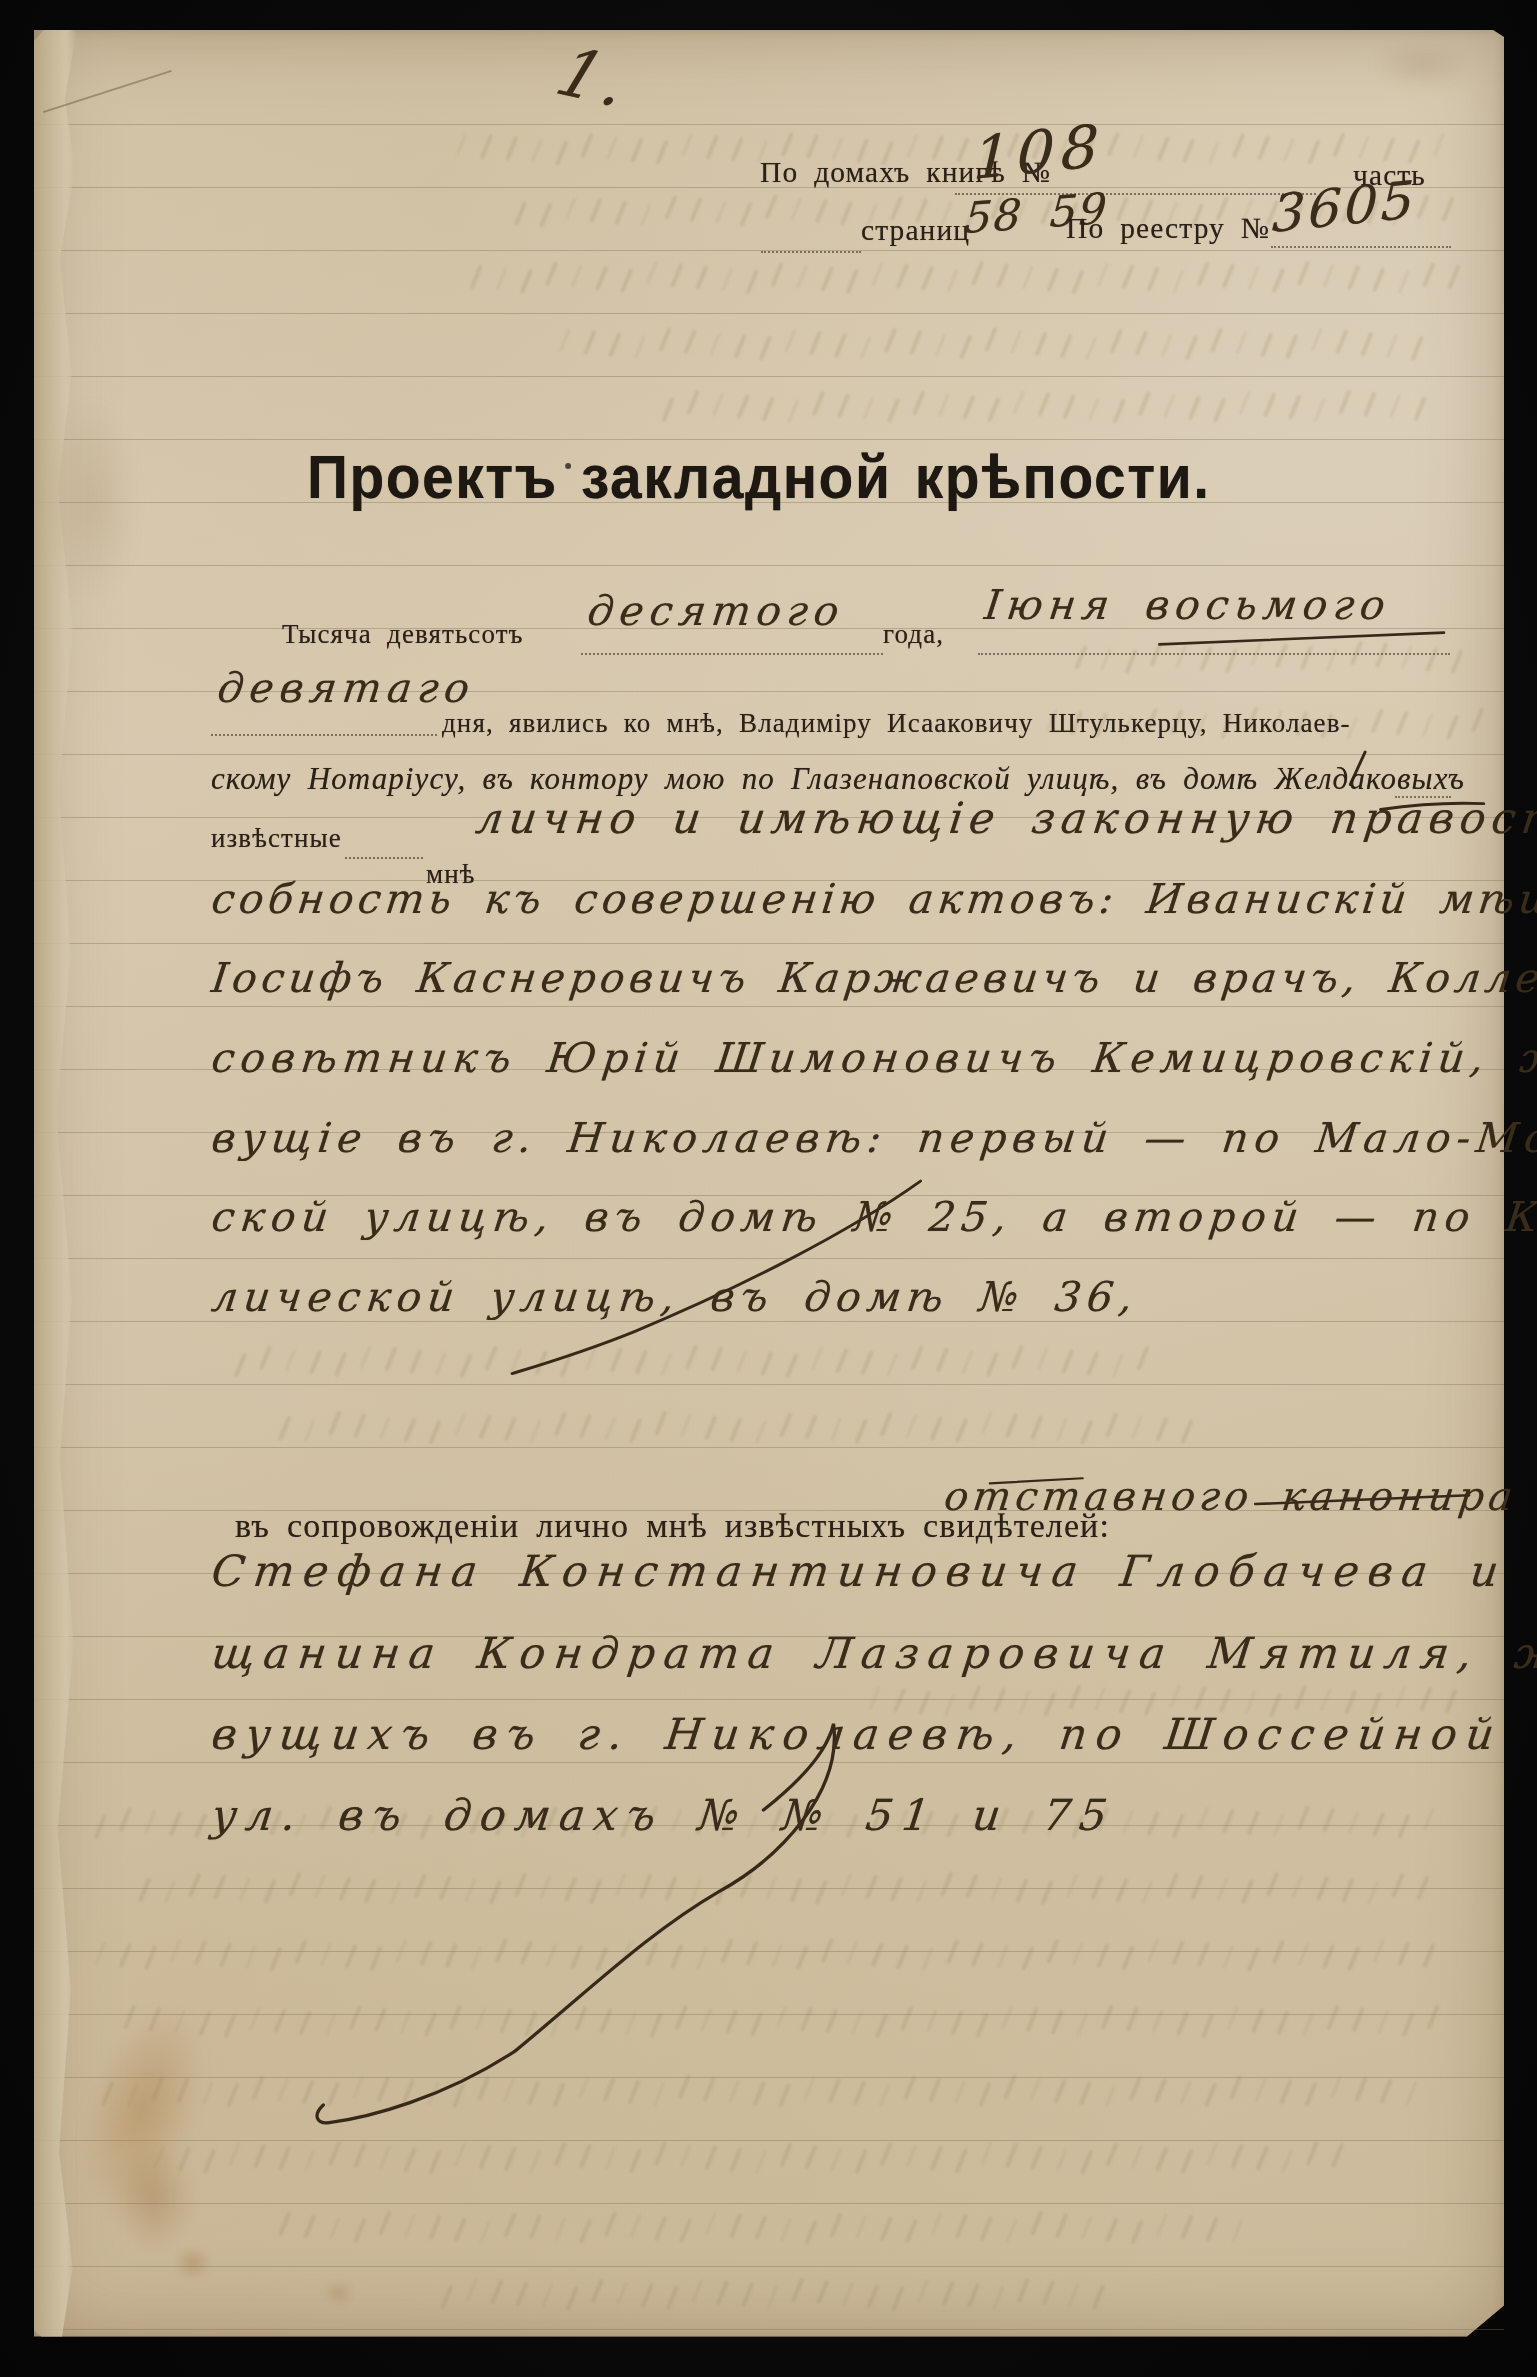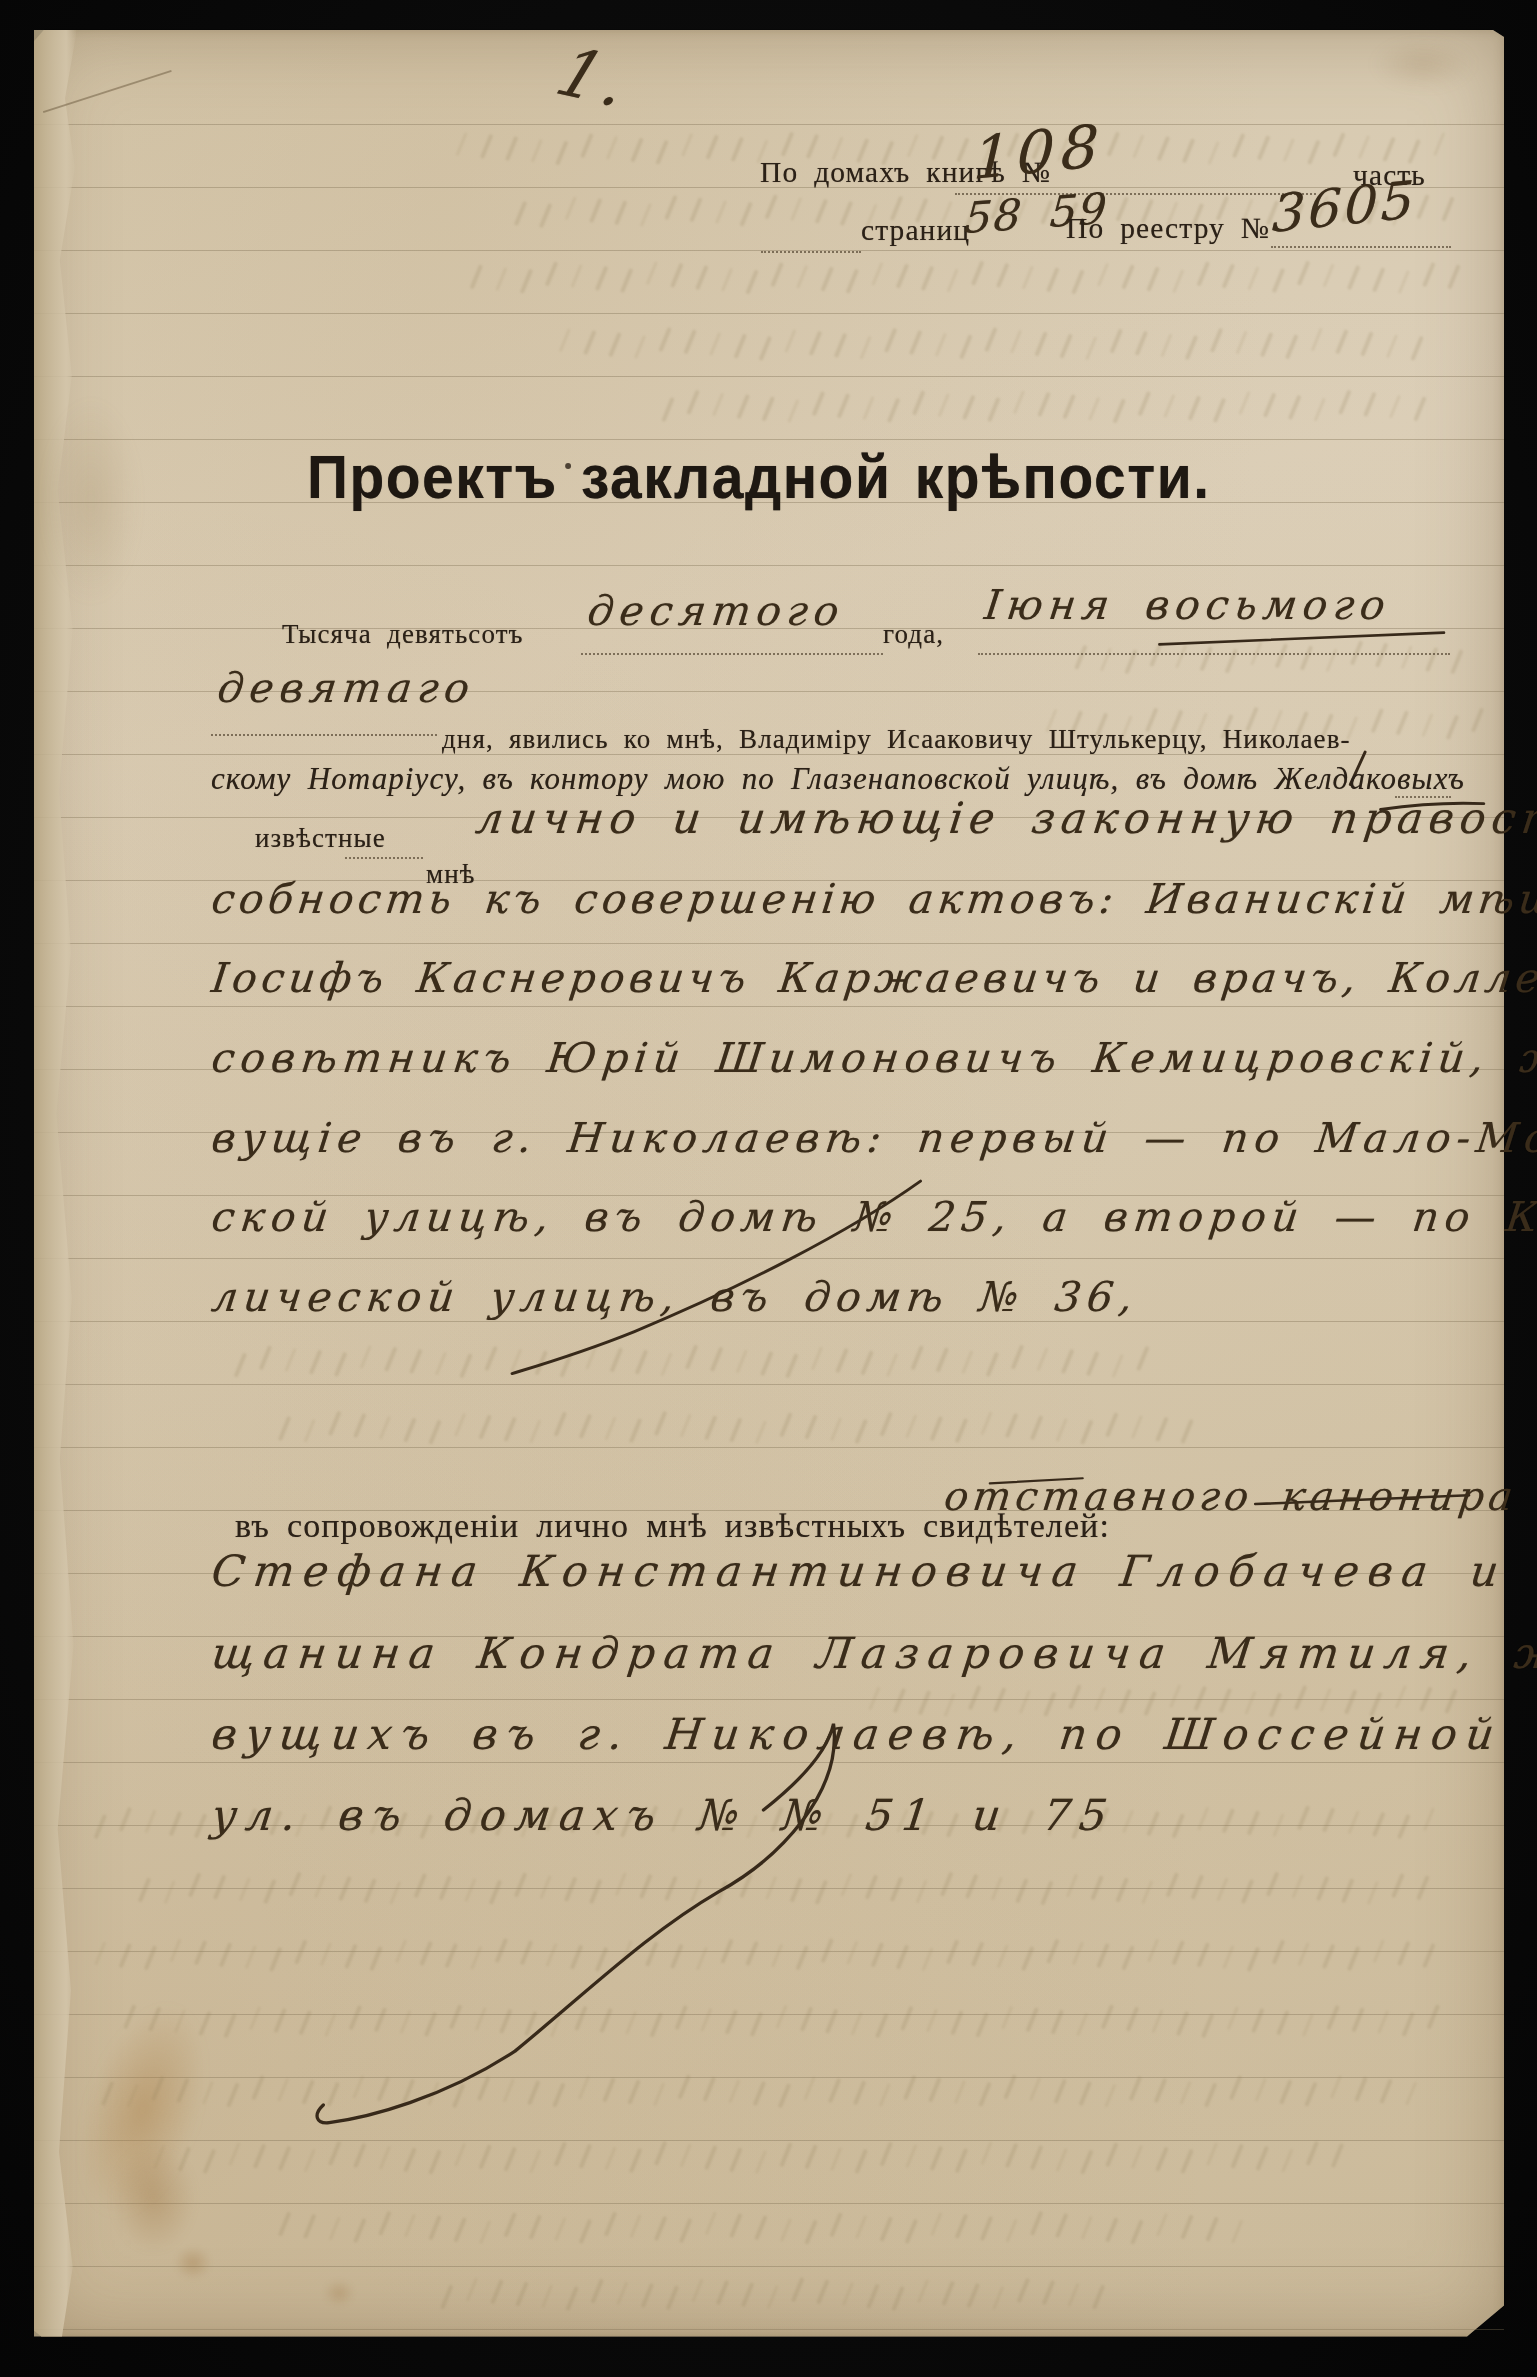--- a/index.html
+++ b/index.html
@@ -90,26 +90,26 @@
 
 <div class="txt printed" style="left:282px;top:619px;font-size:27px;">Тысяча девятьсотъ</div>
 <div class="txt hand" style="left:585px;top:587px;font-size:41px;">десятого</div>
 <div class="dots" style="left:581px;top:653px;width:302px;"></div>
 <div class="txt printed" style="left:883px;top:619px;font-size:27px;">года,</div>
 <div class="txt hand" style="left:982px;top:581px;font-size:41px;">Іюня восьмого</div>
 <div class="dots" style="left:978px;top:653px;width:472px;"></div>
 
 <div class="txt hand" style="left:215px;top:664px;font-size:41px;">девятаго</div>
 <div class="dots" style="left:211px;top:734px;width:226px;"></div>
-<div class="txt printed" style="left:442px;top:724px;font-size:27px;text-align:center;">дня, явились ко мнѣ, Владиміру Исааковичу Штулькерцу, Николаев-</div>
+<div class="txt printed" style="left:442px;top:708px;font-size:27px;text-align:center;">дня, явились ко мнѣ, Владиміру Исааковичу Штулькерцу, Николаев-</div>
 
 <div class="txt printed" style="left:211px;top:761px;font-size:31px;font-style:italic;">скому Нотаріусу, въ контору мою по Глазенаповской улицѣ, въ домѣ Желдаковыхъ</div>
 <div class="dots" style="left:1395px;top:796px;width:56px;"></div>
 
-<div class="txt printed" style="left:211px;top:823px;font-size:27px;margin-left:44px;">извѣстные</div>
+<div class="txt printed" style="left:211px;top:823px;font-size:27px;">извѣстные</div>
 <div class="dots" style="left:345px;top:857px;width:78px;"></div>
 <div class="txt printed" style="left:426px;top:823px;font-size:27px;margin-top:36px;">мнѣ</div>
 
 <div class="txt hand" style="left:473px;top:793px;font-size:43px;">лично и имѣющіе законную правоспо</div>
 <div class="txt hand" style="left:209px;top:875px;font-size:41px;letter-spacing:4.4px;">собность къ совершенію актовъ: Иванискій мѣщанинъ</div>
 <div class="txt hand" style="left:209px;top:954px;font-size:41px;letter-spacing:4.4px;">Іосифъ Каснеровичъ Каржаевичъ и врачъ, Коллежскій</div>
 <div class="txt hand" style="left:209px;top:1034px;font-size:41px;">совѣтникъ Юрій Шимоновичъ Кемицровскій, жи-</div>
 <div class="txt hand" style="left:209px;top:1114px;font-size:41px;">вущіе въ г. Николаевѣ: первый — по Мало-Мор-</div>
 <div class="txt hand" style="left:209px;top:1193px;font-size:41px;">ской улицѣ, въ домѣ № 25, а второй — по Като-</div>
 <div class="txt hand" style="left:209px;top:1273px;font-size:41px;">лической улицѣ, въ домѣ № 36,</div>

